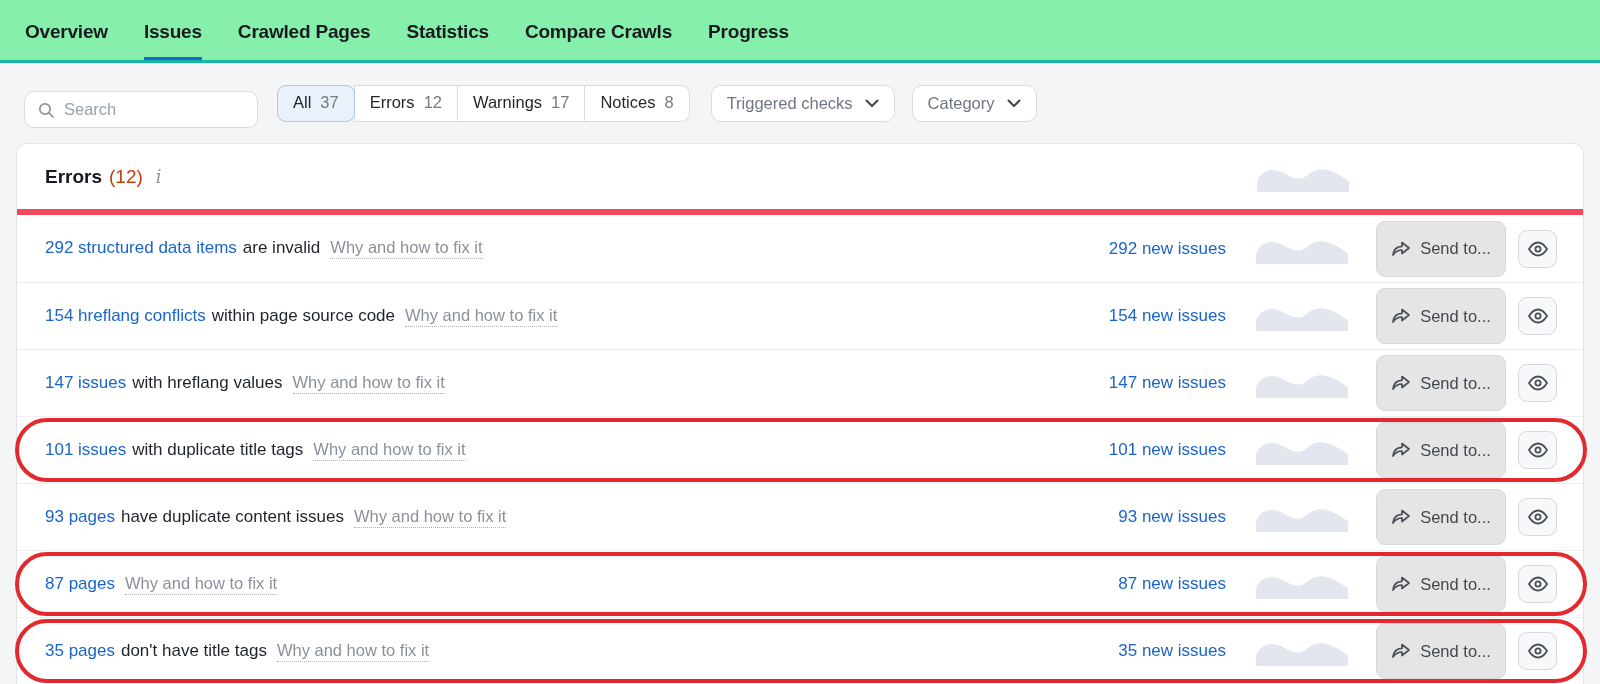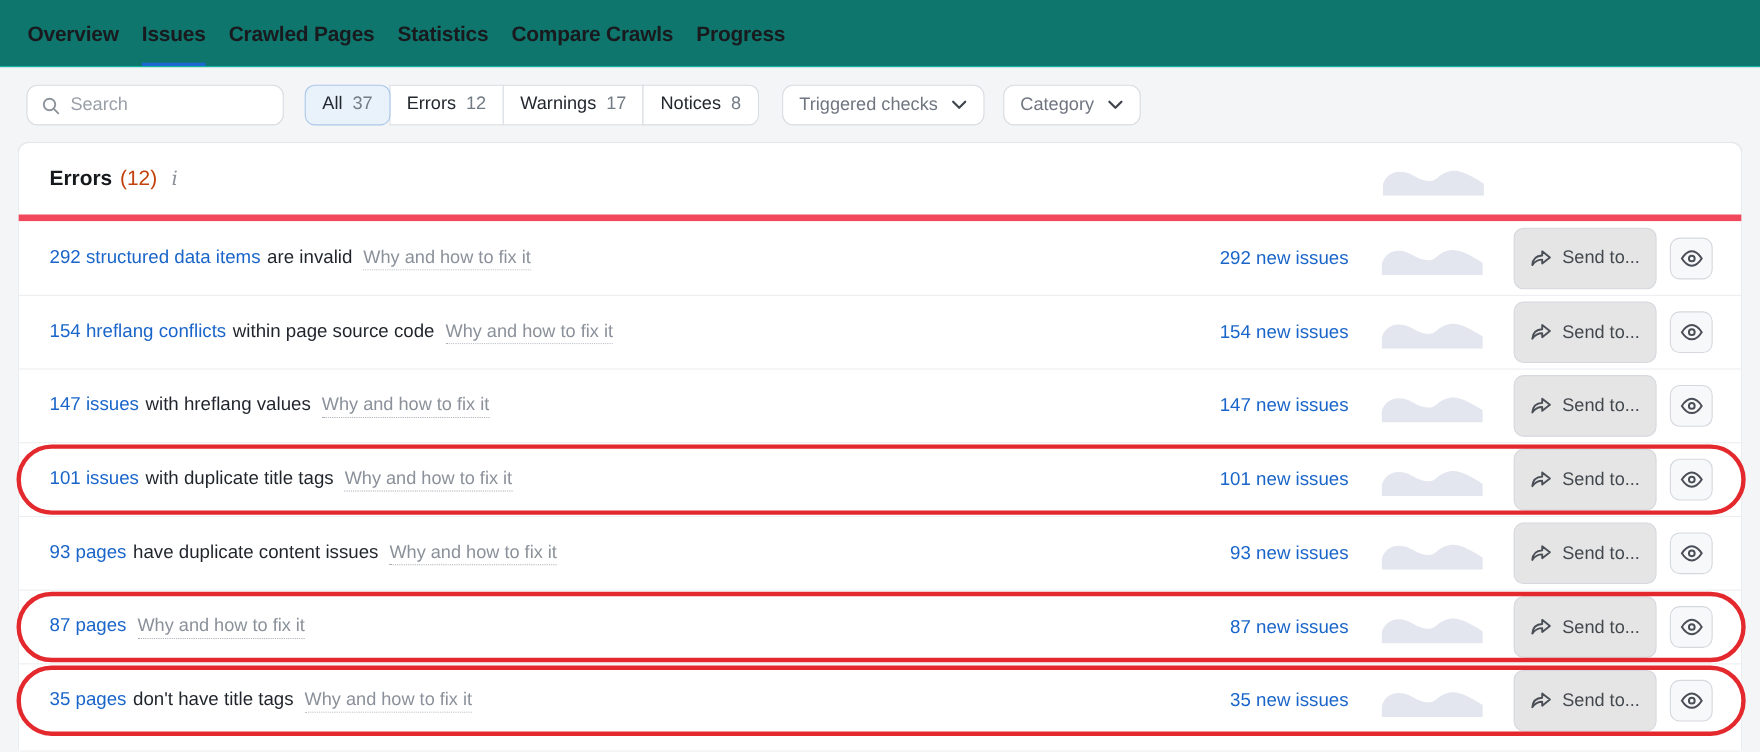--- a/index.html
+++ b/index.html
@@ -7,24 +7,24 @@
   body {
     background: #f4f5f6;
     font-family: "Liberation Sans", sans-serif;
     color: #1f242b;
     position: relative;
   }
 
   
   .topnav {
     display: flex;
-    gap: 21px;
+    gap: 36px;
     padding-left: 25px;
-    border-bottom: 1px solid #14b8a6;
-    background: #0f766e;
+    border-bottom: 3px solid #14b8a6;
+    background: #86efac;
   }
   .tab {
     font-size: 19px;
     font-weight: 600;
     letter-spacing: -0.2px;
     color: #181a1e;
     padding: 21px 0 17px;
     cursor: pointer;
     white-space: nowrap;
   }
@@ -40,20 +40,21 @@
     display: flex;
     align-items: center;
     gap: 9px;
     width: 234px;
     height: 37px;
     background: #fff;
     border: 1px solid #d9dce1;
     border-radius: 10px;
     padding: 12px 12px;
     margin-right: 19px;
+    margin-top: 12px;
   }
   .searchbox input {
     border: none;
     outline: none;
     background: transparent;
     font-family: "Liberation Sans", sans-serif;
     font-size: 16.5px;
     color: #333;
     width: 100%;
   }

